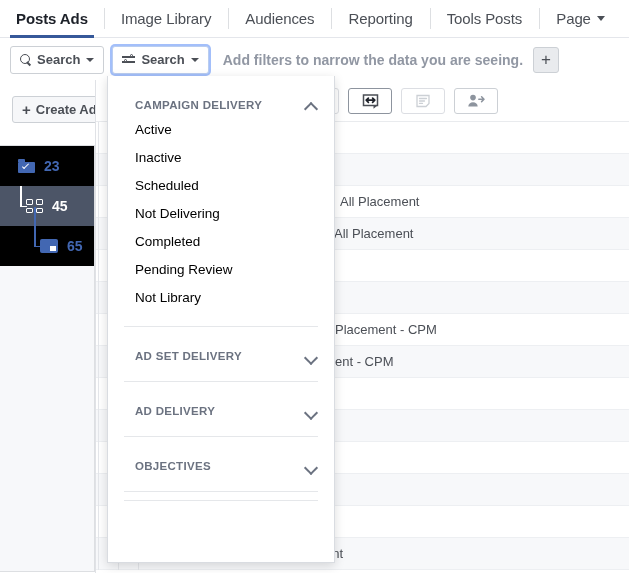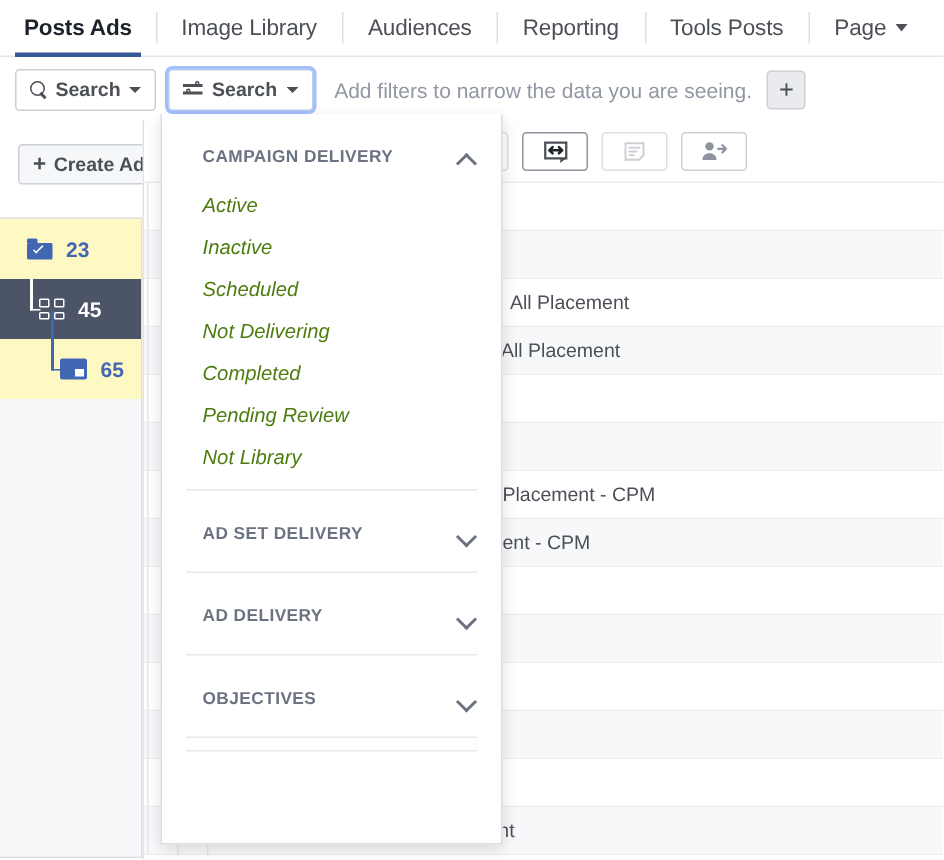--- a/index.html
+++ b/index.html
@@ -158,20 +158,21 @@
     border-radius: 50%;
   }
   .ico-sliders .knob.k1 { top: -0.5px; left: 8px; }
   .ico-sliders .knob.k2 { top: 4.5px; left: 2px; }
 
   .hint-text {
     margin-left: 14px;
     font-size: 14px;
     color: #9197a3;
     white-space: nowrap;
+    font-weight: bold;
   }
   .plus-btn {
     margin-left: 10px;
     width: 26px; height: 26px;
     border: 1px solid #ccd0d5;
     border-radius: 3px;
     background: #e9ebee;
     color: #4b4f56;
     font-size: 17px;
     line-height: 24px;
@@ -208,21 +209,21 @@
   .create-btn .pl {
     font-size: 15px;
     font-weight: bold;
     margin-right: 5px;
   }
 
   .objects-box {
     position: absolute;
     top: 65px; left: 0;
     width: 95px;
-    background: #fef9c3;
+    background: #000000;
     border-top: 1px solid #dddfe2;
     border-bottom: 1px solid #dddfe2;
     border-right: 1px solid #dddfe2;
   }
   .obj-row {
     position: relative;
     height: 40px;
     display: flex;
     align-items: center;
     cursor: pointer;
@@ -424,26 +425,24 @@
     transform: rotate(45deg);
   }
   .chev.up::before {
     top: 5px;
     transform: rotate(-135deg);
   }
 
   .dd-item {
     height: 28px;
     display: flex;
-    align-items: center;
     padding-left: 27px;
     font-size: 13.5px;
-    color: #4d7c0f;
+    color: #000000;
     cursor: pointer;
-    font-style: italic;
   }
 
   .dd-sep {
     height: 1px;
     background: #e5e7ea;
     margin: 8px 16px 0 16px;
   }
   .dd-sec {
     position: relative;
   }

